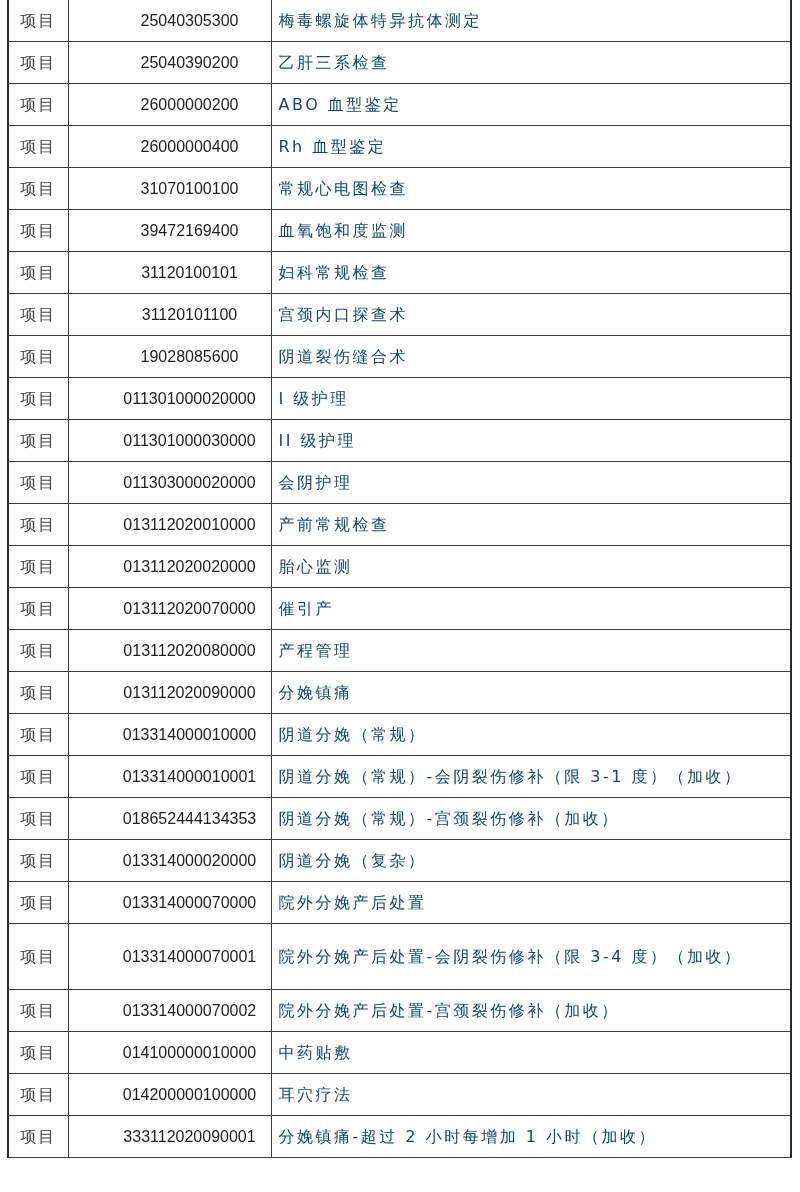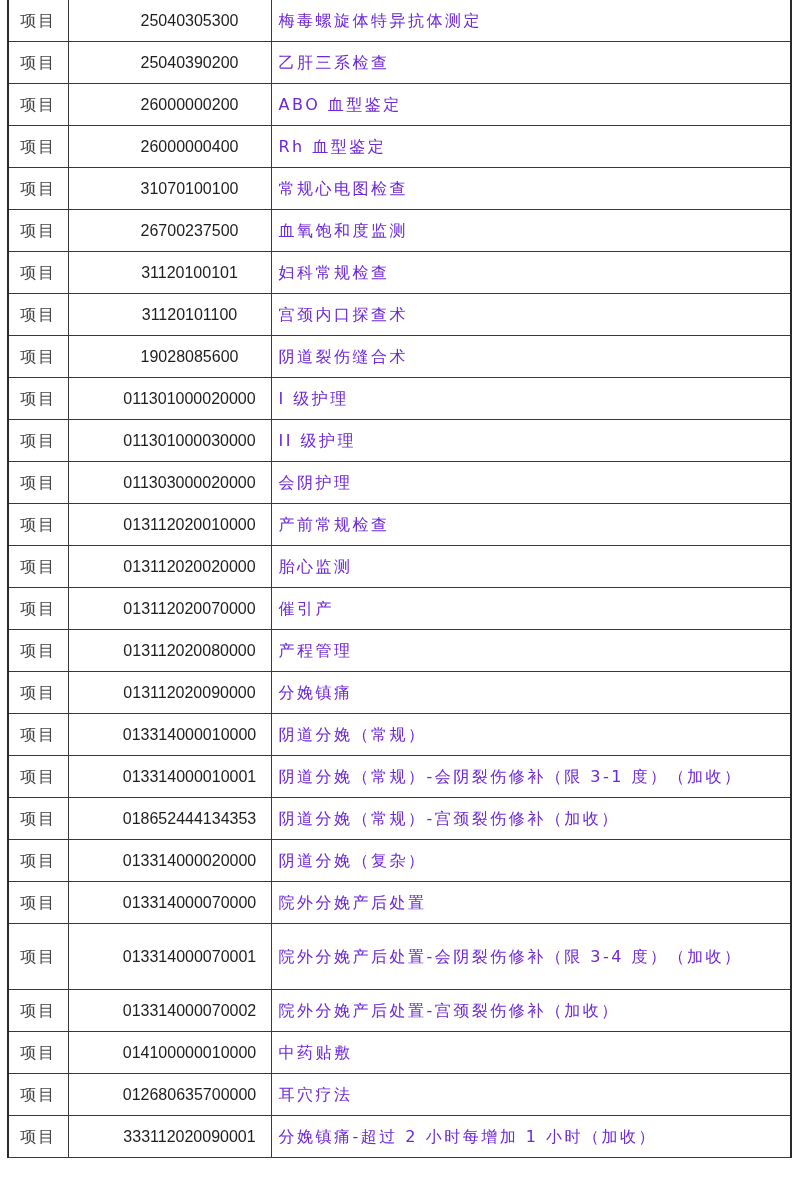--- a/index.html
+++ b/index.html
@@ -49,21 +49,21 @@
       text-align: center;
       font-family: "Liberation Sans", "DejaVu Sans", sans-serif;
       font-size: 16px;
       color: #1e1e1e;
       padding-left: 40px;
     }
     td.name {
       text-align: left;
       padding-left: 7px;
       letter-spacing: 2.5px;
-      color: #6d28d9;
+      color: #0c4a6e;
       white-space: nowrap;
       overflow: hidden;
     }
     table tr td:first-child { border-left: 2px solid #2a2a2a; }
     table tr td:last-child { border-right: 2.5px solid #2a2a2a; }
   </style>
 </head>
 <body>
 
 <div class="sheet">
@@ -94,21 +94,21 @@
           <td class="code">26000000400</td>
           <td class="name">Rh 血型鉴定</td>
         </tr>
       <tr>
           <td class="type">项目</td>
           <td class="code">31070100100</td>
           <td class="name">常规心电图检查</td>
         </tr>
       <tr>
           <td class="type">项目</td>
-          <td class="code">26700237500</td>
+          <td class="code">39472169400</td>
           <td class="name">血氧饱和度监测</td>
         </tr>
       <tr>
           <td class="type">项目</td>
           <td class="code">31120100101</td>
           <td class="name">妇科常规检查</td>
         </tr>
       <tr>
           <td class="type">项目</td>
           <td class="code">31120101100</td>
@@ -194,21 +194,21 @@
           <td class="code">013314000070002</td>
           <td class="name">院外分娩产后处置-宫颈裂伤修补（加收）</td>
         </tr>
       <tr>
           <td class="type">项目</td>
           <td class="code">014100000010000</td>
           <td class="name">中药贴敷</td>
         </tr>
       <tr>
           <td class="type">项目</td>
-          <td class="code">012680635700000</td>
+          <td class="code">014200000100000</td>
           <td class="name">耳穴疗法</td>
         </tr>
       <tr>
           <td class="type">项目</td>
           <td class="code">333112020090001</td>
           <td class="name">分娩镇痛-超过 2 小时每增加 1 小时（加收）</td>
         </tr>
     </tbody>
   </table>
 </div>

